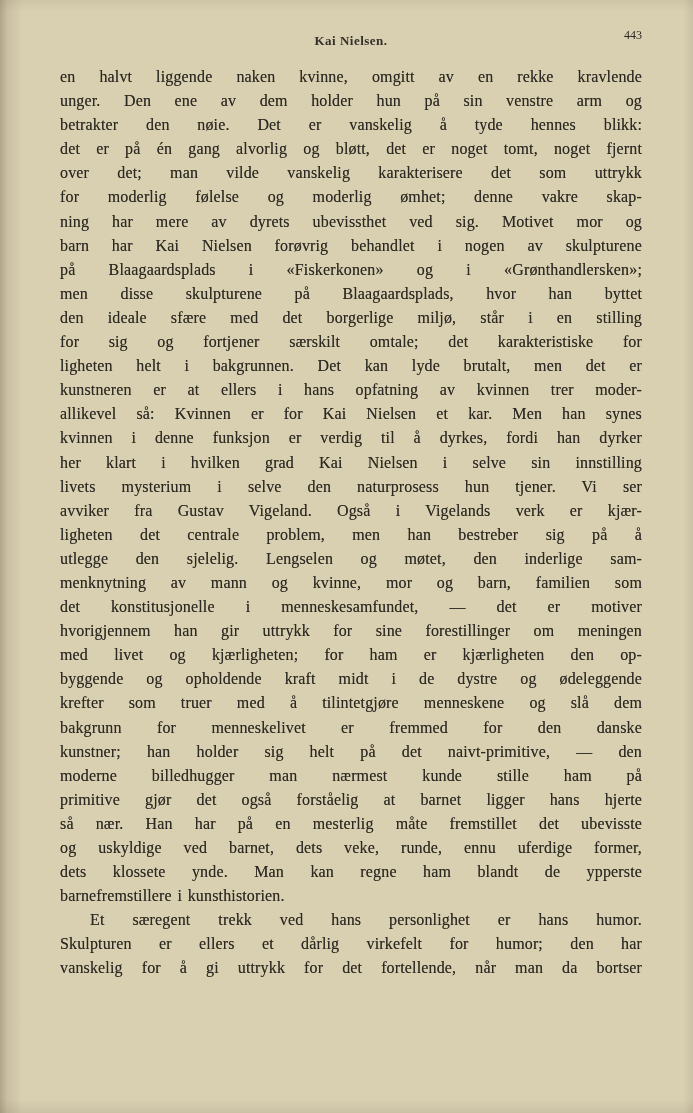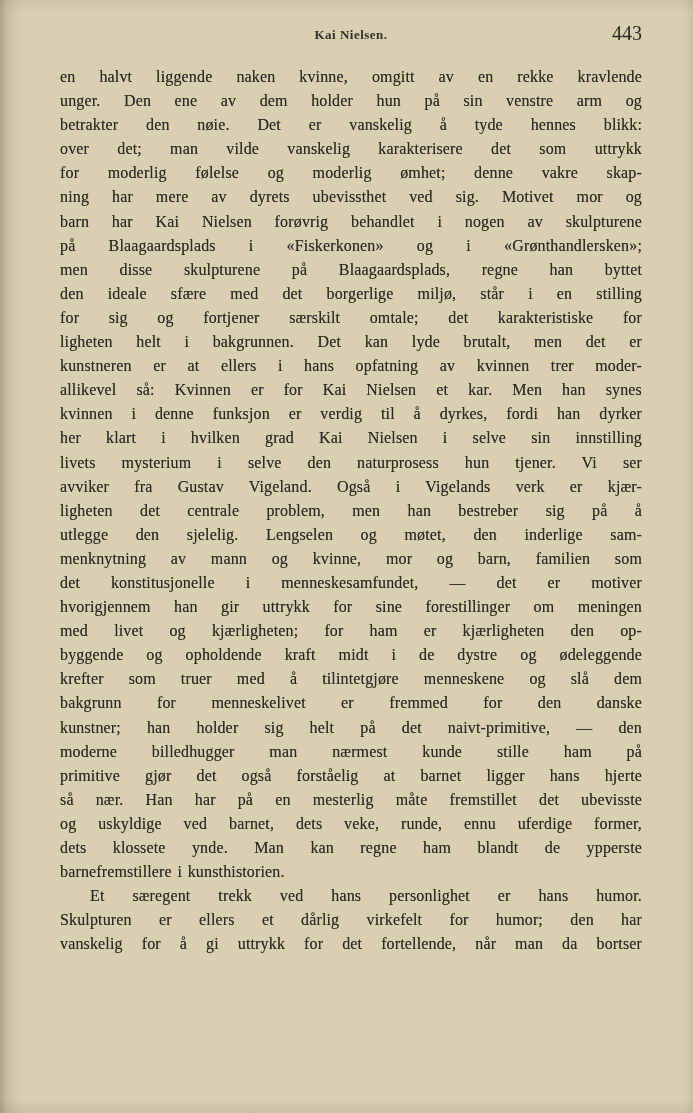--- a/index.html
+++ b/index.html
@@ -17,40 +17,40 @@
       linear-gradient(90deg, rgba(80,66,44,0.30) 0px, rgba(80,66,44,0.12) 7px, rgba(80,66,44,0.0) 22px),
       linear-gradient(270deg, rgba(80,66,44,0.10) 0px, rgba(80,66,44,0.0) 10px),
       linear-gradient(180deg, rgba(80,66,44,0.08) 0px, rgba(80,66,44,0.0) 12px),
       linear-gradient(0deg, rgba(80,66,44,0.10) 0px, rgba(80,66,44,0.0) 14px);
     font-family: "Liberation Serif", "DejaVu Serif", serif;
     color: #2c2922;
     overflow: hidden;
   }
   .header {
     position: absolute;
-    top: 25px;
+    top: 31px;
     left: 60px;
     right: 51px;
     height: 22px;
   }
   .running-title {
     position: absolute;
     left: 50%;
     transform: translateX(-50%);
     top: 2px;
     font-size: 13px;
     font-weight: bold;
     letter-spacing: 0.5px;
     color: #33302a;
   }
   .page-number {
     position: absolute;
     right: 0;
     top: -3px;
-    font-size: 20px;
+    font-size: 12px;
     color: #2c2922;
   }
   .body-text {
     position: absolute;
     top: 65px;
     left: 60px;
     right: 51px;
   }
   .line {
     font-size: 16px;
@@ -74,26 +74,27 @@
 
 <div class="page">
   <div class="header">
     <span class="running-title">Kai Nielsen.</span>
     <span class="page-number">443</span>
   </div>
   <div class="body-text">
       <div class="line">en halvt liggende naken kvinne, omgitt av en rekke kravlende</div>
       <div class="line">unger.  Den ene av dem holder hun på sin venstre arm og</div>
       <div class="line">betrakter den nøie.  Det er vanskelig å tyde hennes blikk:</div>
+      <div class="line">det er på én gang alvorlig og bløtt, det er noget tomt, noget fjernt</div>
       <div class="line">over det; man vilde vanskelig karakterisere det som uttrykk</div>
       <div class="line">for moderlig følelse og moderlig ømhet; denne vakre skap-</div>
       <div class="line">ning har mere av dyrets ubevissthet ved sig.  Motivet mor og</div>
       <div class="line">barn har Kai Nielsen forøvrig behandlet i nogen av skulpturene</div>
       <div class="line">på Blaagaardsplads i «Fiskerkonen» og i «Grønthandlersken»;</div>
-      <div class="line">men disse skulpturene på Blaagaardsplads, regne han byttet</div>
+      <div class="line">men disse skulpturene på Blaagaardsplads, hvor han byttet</div>
       <div class="line">den ideale sfære med det borgerlige miljø, står i en stilling</div>
       <div class="line">for sig og fortjener særskilt omtale; det karakteristiske for</div>
       <div class="line">ligheten helt i bakgrunnen.  Det kan lyde brutalt, men det er</div>
       <div class="line">kunstneren er at ellers i hans opfatning av kvinnen trer moder-</div>
       <div class="line">allikevel så:  Kvinnen er for Kai Nielsen et kar.  Men han synes</div>
       <div class="line">kvinnen i denne funksjon er verdig til å dyrkes, fordi han dyrker</div>
       <div class="line">her klart i hvilken grad Kai Nielsen i selve sin innstilling</div>
       <div class="line">livets mysterium i selve den naturprosess hun tjener.  Vi ser</div>
       <div class="line">avviker fra Gustav Vigeland.  Også i Vigelands verk er kjær-</div>
       <div class="line">ligheten det centrale problem, men han bestreber sig på å</div>

